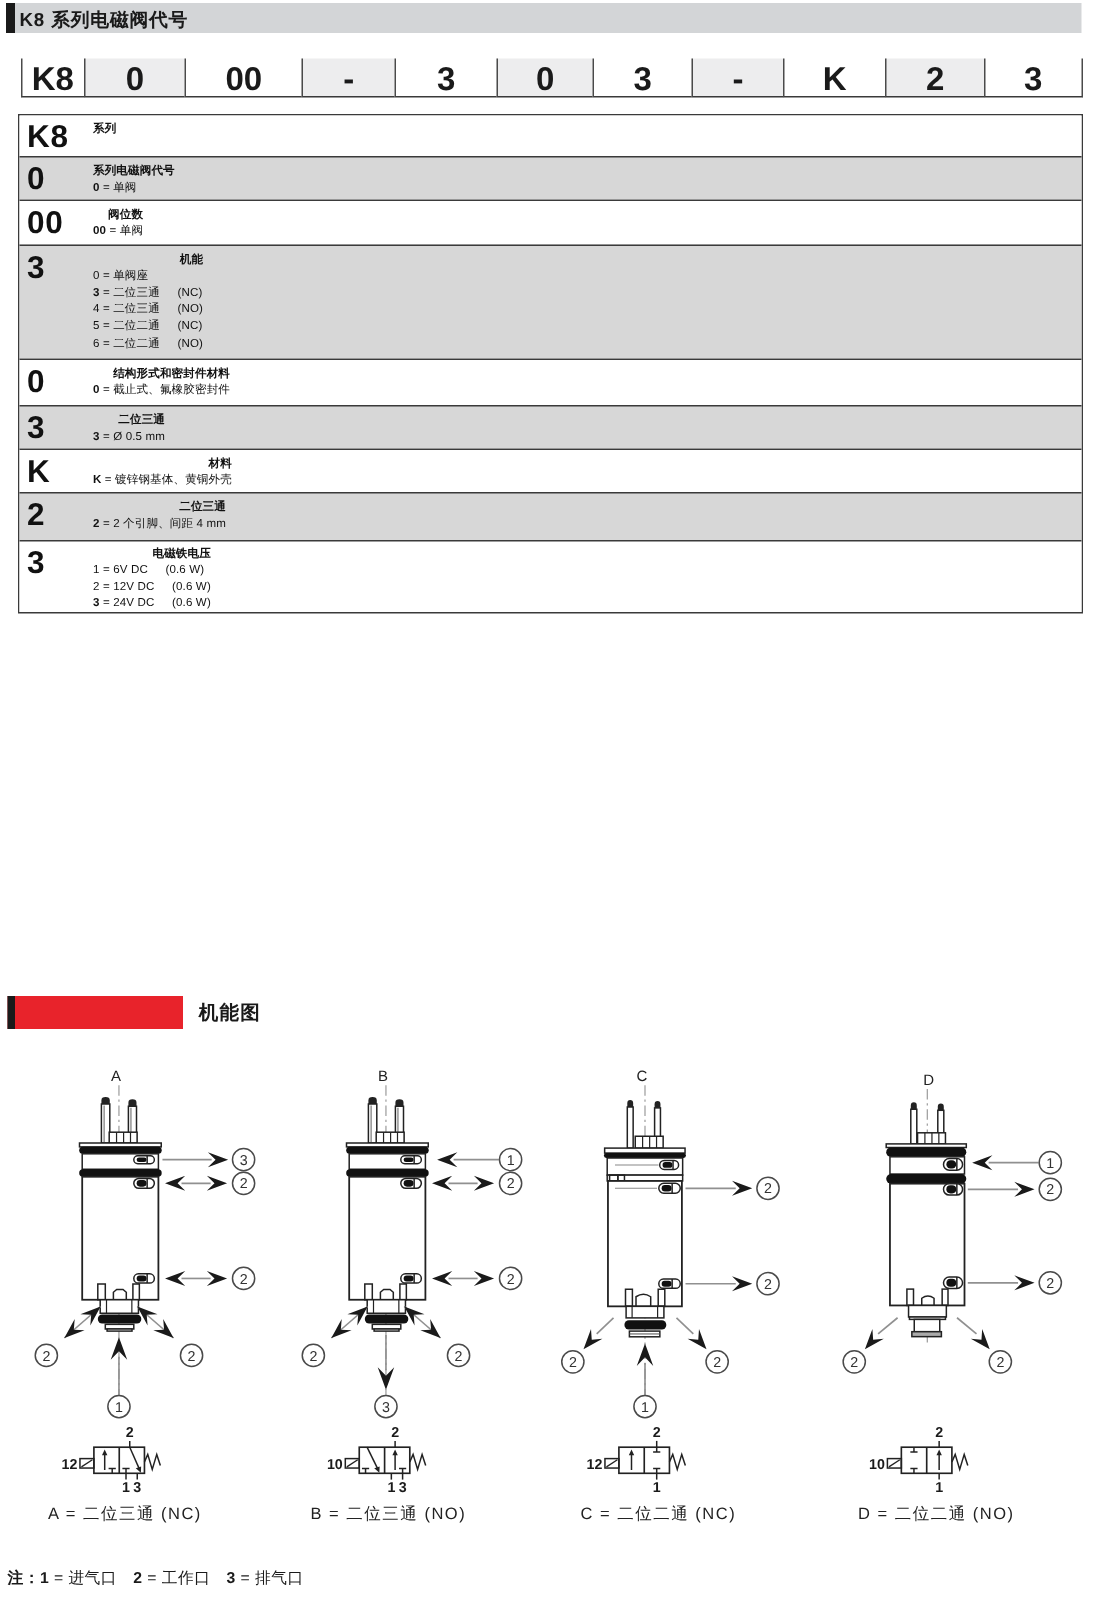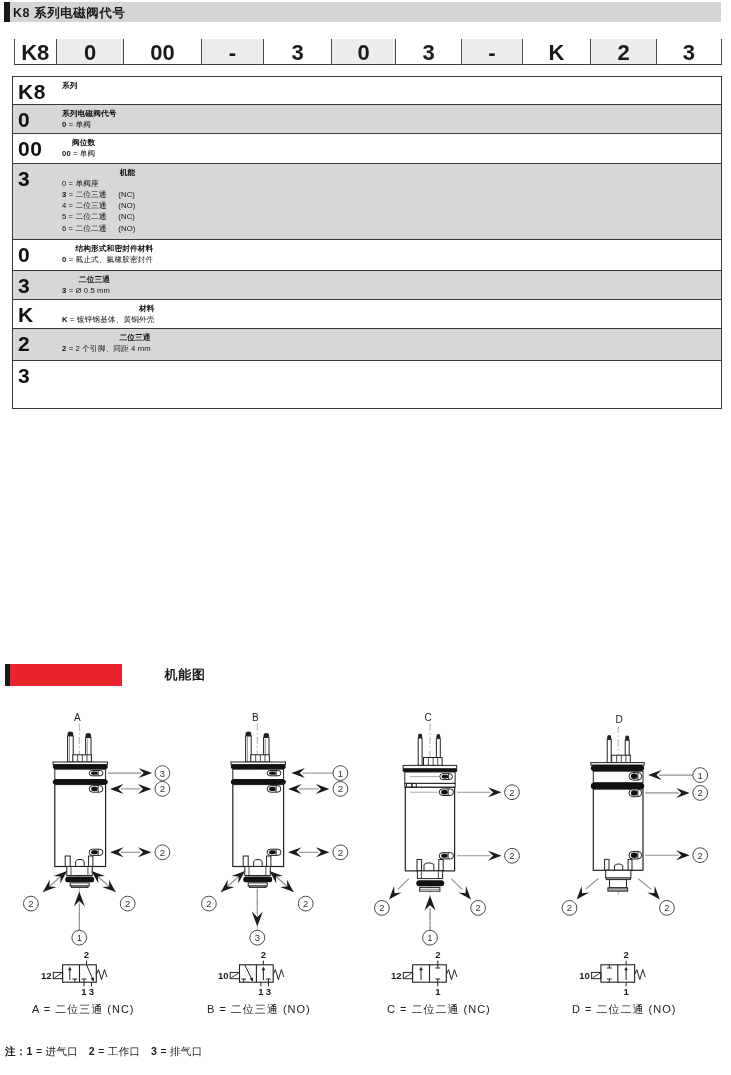--- a/index.html
+++ b/index.html
@@ -15,21 +15,21 @@
 .brow { position:relative; border-top:1px solid #3a3a3a; background:#fff; overflow:hidden; }
 .brow:first-child { border-top:none; }
 .brow.gray { background:#d7d7d7; }
 .big { position:absolute; left:5px; top:3px; font-size:21px; font-weight:bold; color:#111; letter-spacing:0.5px; }
 .txt { position:absolute; left:49px; top:3px; font-size:7.7px; color:#111; line-height:11.2px; letter-spacing:0.1px; }
 .tt { font-weight:bold;text-align:right; }
 .vl b { font-weight:bold; }
 .brow:last-child .txt { top:2px; line-height:11px; }
 #redbar { position:absolute; left:5.4px; top:663.6px; width:116.6px; height:22.2px; background:#e8232b;
   border-left:5.6px solid #1a1a1a; }
-#fntitle { position:absolute; left:132.5px; top:666px; font-size:13px; font-weight:bold; color:#1a1a1a; letter-spacing:0.8px;margin-left:32px; }
+#fntitle { position:absolute; left:132.5px; top:666px; font-size:13px; font-weight:bold; color:#1a1a1a; letter-spacing:0.8px; }
 </style></head>
 <body>
 <div id="page">
 <div id="hdr">
       <span>K8 系列电磁阀代号</span>
     </div>
 <div id="coderow">
       <div class="cc" style="left:13.5px;width:42.5px;background:#fff">K8</div>
       <div class="cc" style="left:56.0px;width:67.0px;background:#ededee">0</div>
       <div class="cc" style="left:123.0px;width:78.0px;background:#fff">00</div>
@@ -97,20 +97,26 @@
       </div>
       <div class="brow gray" style="height:32.0px">
         <div class="big">2</div>
         <div class="txt">
           <div class="tt">二位三通</div>
           <div class="vl"><b>2</b> = 2 个引脚、间距 4 mm</div>
         </div>
       </div>
       <div class="brow" style="height:48.0px">
         <div class="big">3</div>
+        <div class="txt">
+          <div class="tt">电磁铁电压</div>
+          <div class="vl">1 = 6V DC  (0.6 W)</div>
+          <div class="vl">2 = 12V DC  (0.6 W)</div>
+          <div class="vl"><b>3</b> = 24V DC  (0.6 W)</div>
+        </div>
       </div>
     </div>
 <div id="redbar"></div>
 <div id="fntitle">机能图</div>
 <svg width="731" height="375" viewBox="0 700 731 375" style="position:absolute;left:0;top:700px" font-family="'Liberation Sans',sans-serif">
       <line x1="79.3" y1="723.5" x2="79.3" y2="930" stroke="#9a9a9a" stroke-width="0.8" stroke-dasharray="7 2.5 1.5 2.5"></line>
       <text x="77.3" y="720.5" text-anchor="middle" font-size="10" fill="#222">A</text>
       <path d="M67.6,736.0 L67.6,733.6 Q67.6,731.4 70.4,731.4 Q73.2,731.4 73.2,733.6 L73.2,736.0 Z" fill="#222"></path>
       <rect x="67.6" y="736.0" width="5.6" height="26.0" stroke="#222" fill="#fff" stroke-width="1"></rect>
       <line x1="69.4" y1="737.0" x2="69.4" y2="762.0" stroke="#666" stroke-width="0.7"></line>

